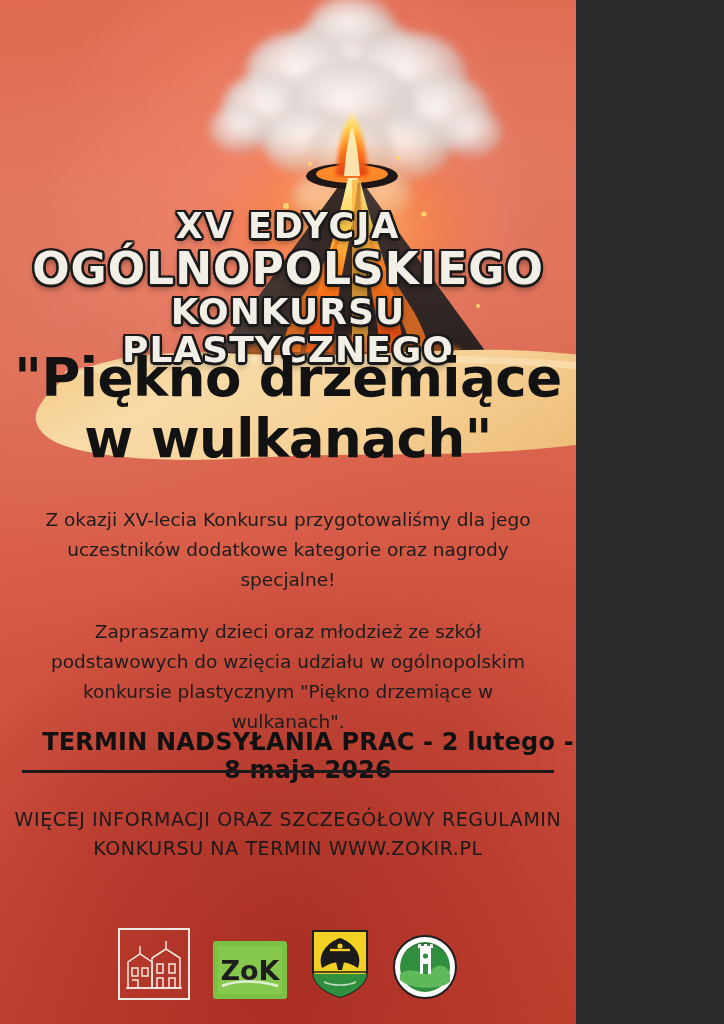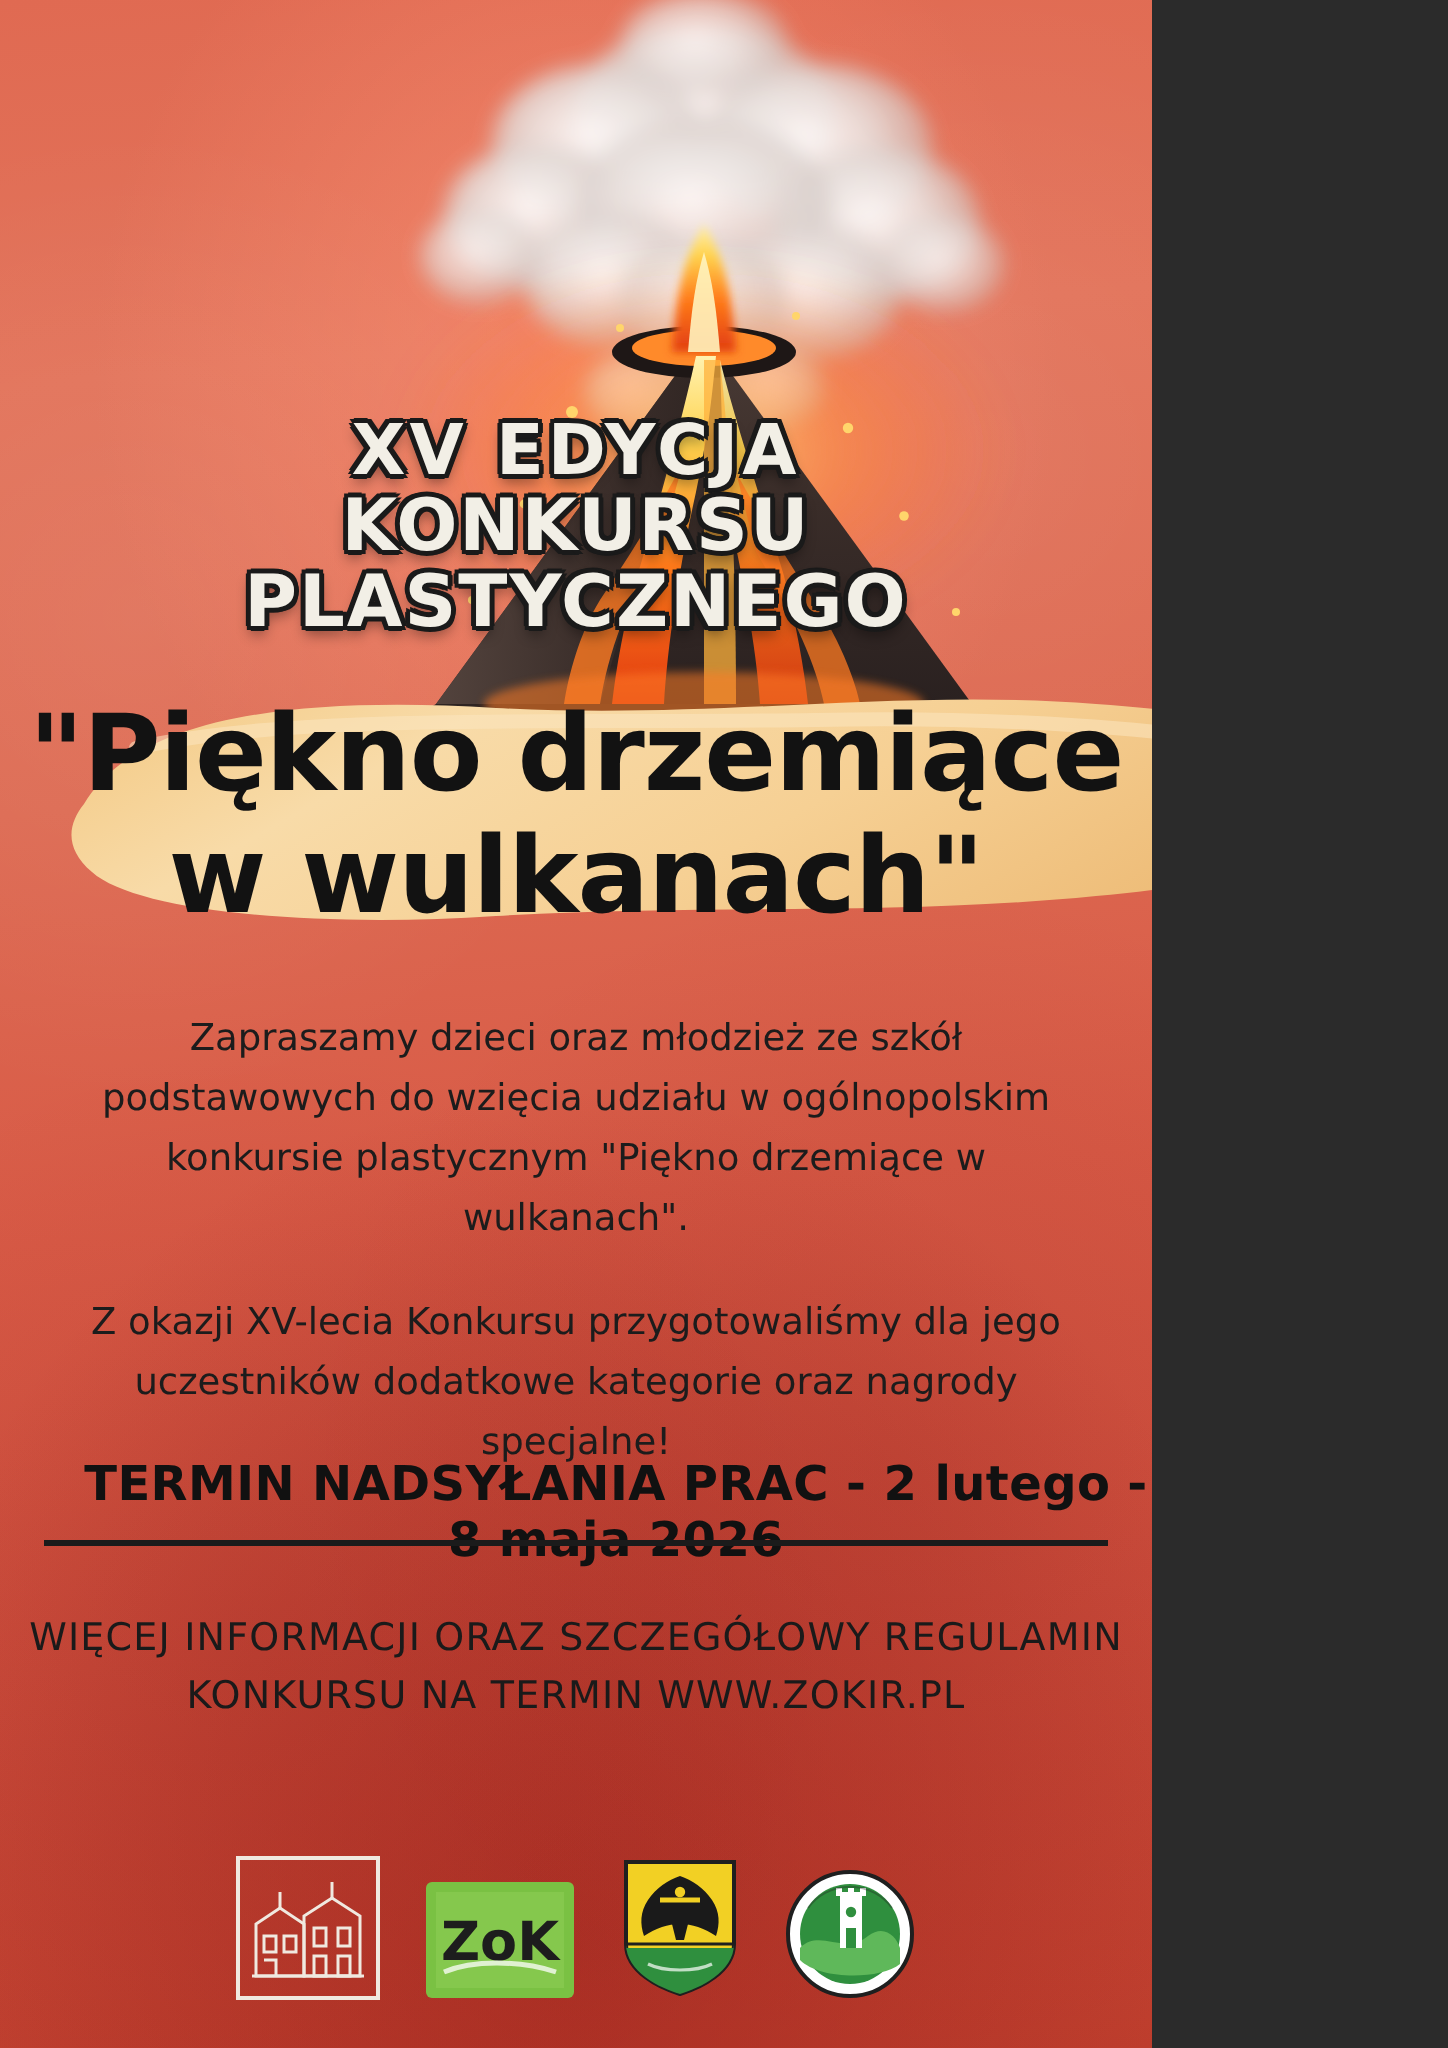--- a/index.html
+++ b/index.html
@@ -254,20 +254,21 @@
       <circle cx="452" cy="258" r="2.4"></circle>
       <circle cx="310" cy="164" r="2"></circle>
       <circle cx="398" cy="158" r="2"></circle>
       <circle cx="236" cy="300" r="2"></circle>
       <circle cx="478" cy="306" r="2"></circle>
     </g>
   </svg>
 
   <div class="headline">
     <div class="hl-line hl-1">XV EDYCJA</div>
+    <div class="hl-line hl-2">OGÓLNOPOLSKIEGO</div>
     <div class="hl-line hl-3">KONKURSU  PLASTYCZNEGO</div>
   </div>
 
   <div class="brush-wrap">
     <svg class="brush" viewBox="0 0 668 128" preserveAspectRatio="none">
       <defs>
         <linearGradient id="cream" x1="0" y1="0" x2="1" y2="0.3">
           <stop offset="0%" stop-color="#f3c882"></stop>
           <stop offset="30%" stop-color="#f8dba8"></stop>
           <stop offset="65%" stop-color="#f6d094"></stop>
@@ -280,22 +281,22 @@
       <path d="M40 34 C120 16 260 22 380 20 C470 18 560 24 620 36" stroke="#fbe6c0" stroke-width="7" fill="none" opacity="0.55" stroke-linecap="round"></path>
     </svg>
   </div>
 
   <div class="title-block">
     <div class="title-1">"Piękno drzemiące</div>
     <div class="title-2">w wulkanach"</div>
   </div>
 
   <div class="body-text">
+    <p>Z okazji  XV-lecia Konkursu przygotowaliśmy dla jego uczestników dodatkowe kategorie oraz nagrody specjalne!</p>
     <p>Zapraszamy  dzieci oraz młodzież ze szkół podstawowych do wzięcia udziału w ogólnopolskim konkursie plastycznym "Piękno drzemiące w wulkanach".</p>
-    <p>Z okazji  XV-lecia Konkursu przygotowaliśmy dla jego uczestników dodatkowe kategorie oraz nagrody specjalne!</p>
   </div>
 
   <div class="deadline">TERMIN NADSYŁANIA PRAC  -  2 lutego - 8 maja 2026</div>
   <div class="rule"></div>
 
   <div class="contact">
     <div>WIĘCEJ INFORMACJI ORAZ SZCZEGÓŁOWY REGULAMIN</div>
     <div>KONKURSU NA TERMIN WWW.ZOKIR.PL</div>
   </div>
 

